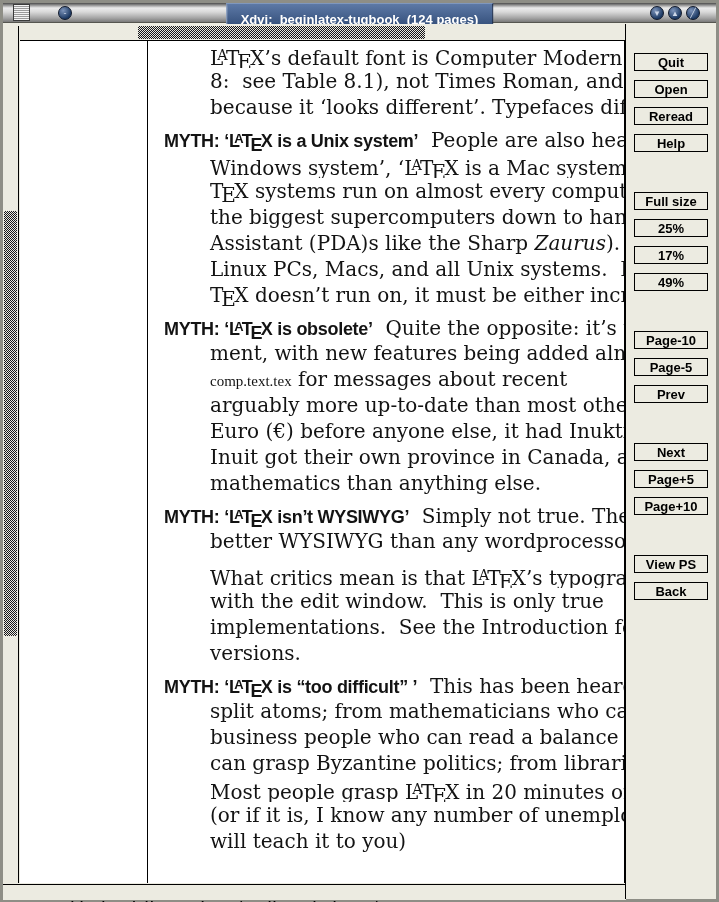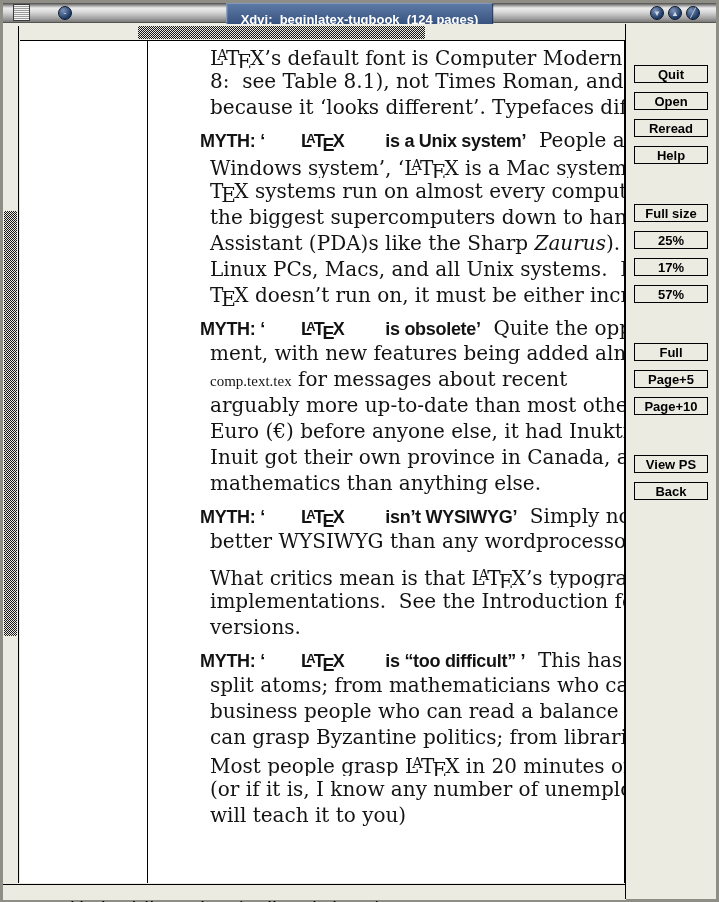--- a/index.html
+++ b/index.html
@@ -43,34 +43,34 @@
   
   .page{position:absolute;left:17px;top:17px;width:605px;height:842px;
     background:var(--page_bg);border-right:1px solid #000;overflow:hidden;}
   .marginrule{position:absolute;left:127px;top:0;bottom:0;width:1px;background:#000;}
   .page-text{position:absolute;left:0;top:1px;width:605px;
     font-family:"DejaVu Serif",serif;font-size:20px;color:#131313;}
   .line{height:26px;line-height:26px;white-space:pre;overflow:hidden;padding-left:144px;}
   .line.ind{padding-left:190px;}
   .line.gap{margin-top:6px;} .line.gap2{margin-top:8px;}
   .head{font-family:"Liberation Sans",sans-serif;font-weight:bold;font-size:18px;
-    letter-spacing:-0.3px;margin-left:36px;}
+    letter-spacing:-0.3px;}
   .mono{font-family:Liberation Serif, serif;font-size:15px;}
   .it{font-style:italic;}
   .lg-a{font-size:0.72em;vertical-align:0.34em;margin-left:-0.42em;margin-right:-0.12em;}
   .lg-e{vertical-align:-0.2em;margin-left:-0.1em;margin-right:-0.08em;}
   
   .statusbar{position:absolute;left:0;top:860px;width:623px;height:16px;
     border-top:1px solid #000;background:var(--panel_bg);
     font-family:"DejaVu Sans Mono",monospace;font-weight:bold;font-size:12px;
     line-height:15px;padding-left:17px;white-space:pre;color:#000;}
   
   .panel{position:absolute;right:0;top:0;width:91px;bottom:0;
     border-left:1px solid #000;background:var(--panel_bg);padding-top:29px;}
-  .bgroup{margin-top:40px;} .bgroup:first-child{margin-top:12px;}
+  .bgroup{margin-top:40px;} .bgroup:first-child{margin-top:0;}
   .btn{width:74px;height:18px;margin:0 auto 9px auto;border:1px solid var(--btn_border);
     display:flex;align-items:center;justify-content:center;
     font-weight:bold;font-size:13px;color:#000;cursor:pointer;background:var(--panel_bg);}
 </style>
 </head>
 <body>
 
 <div class="window">
 
   <div class="titlebar">
@@ -108,20 +108,21 @@
           <div class="line gap"><span class="head">MYTH: ‘</span><span class="head"><span>L</span><span class="lg-a">A</span><span>T</span><span class="lg-e">E</span><span>X</span></span><span class="head"> is obsolete’</span><span class="">  Quite the opposite: it’s un</span></div>
           <div class="line ind"><span class="">ment, with new features being added almo</span></div>
           <div class="line ind"><span class="mono">comp.text.tex</span><span class=""> for messages about recent </span></div>
           <div class="line ind"><span class="">arguably more up-to-date than most other s</span></div>
           <div class="line ind"><span class="">Euro (€) before anyone else, it had Inuktitut</span></div>
           <div class="line ind"><span class="">Inuit got their own province in Canada, and </span></div>
           <div class="line ind"><span class="">mathematics than anything else.</span></div>
           <div class="line gap"><span class="head">MYTH: ‘</span><span class="head"><span>L</span><span class="lg-a">A</span><span>T</span><span class="lg-e">E</span><span>X</span></span><span class="head"> isn’t WYSIWYG’</span><span class="">  Simply not true. The D</span></div>
           <div class="line ind"><span class="">better WYSIWYG than any wordprocessor an</span></div>
           <div class="line ind gap2"><span class="">What critics mean is that </span><span><span>L</span><span class="lg-a">A</span><span>T</span><span class="lg-e">E</span><span>X</span></span><span class="">’s typographic d</span></div>
+          <div class="line ind"><span class="">with the edit window.  This is only true</span></div>
           <div class="line ind"><span class="">implementations.  See the Introduction for d</span></div>
           <div class="line ind"><span class="">versions.</span></div>
           <div class="line gap"><span class="head">MYTH: ‘</span><span class="head"><span>L</span><span class="lg-a">A</span><span>T</span><span class="lg-e">E</span><span>X</span></span><span class="head"> is “too difficult” ’</span><span class="">  This has been heard fr</span></div>
           <div class="line ind"><span class="">split atoms; from mathematicians who can exp</span></div>
           <div class="line ind"><span class="">business people who can read a balance shee</span></div>
           <div class="line ind"><span class="">can grasp Byzantine politics; from librarian</span></div>
           <div class="line ind"><span class="">Most people grasp </span><span><span>L</span><span class="lg-a">A</span><span>T</span><span class="lg-e">E</span><span>X</span></span><span class=""> in 20 minutes or so.</span></div>
           <div class="line ind"><span class="">(or if it is, I know any number of unemploye</span></div>
           <div class="line ind"><span class="">will teach it to you)</span></div>
         </div>
@@ -135,24 +136,29 @@
         <div class="bgroup">
           <div class="btn">Quit</div>
           <div class="btn">Open</div>
           <div class="btn">Reread</div>
           <div class="btn">Help</div>
         </div>
         <div class="bgroup">
           <div class="btn">Full size</div>
           <div class="btn">25%</div>
           <div class="btn">17%</div>
-          <div class="btn">57%</div>
+          <div class="btn">49%</div>
         </div>
         <div class="bgroup">
-          <div class="btn">Full</div>
+          <div class="btn">Page-10</div>
+          <div class="btn">Page-5</div>
+          <div class="btn">Prev</div>
+        </div>
+        <div class="bgroup">
+          <div class="btn">Next</div>
           <div class="btn">Page+5</div>
           <div class="btn">Page+10</div>
         </div>
         <div class="bgroup">
           <div class="btn">View PS</div>
           <div class="btn">Back</div>
         </div>
       </div>
 
   </div>

